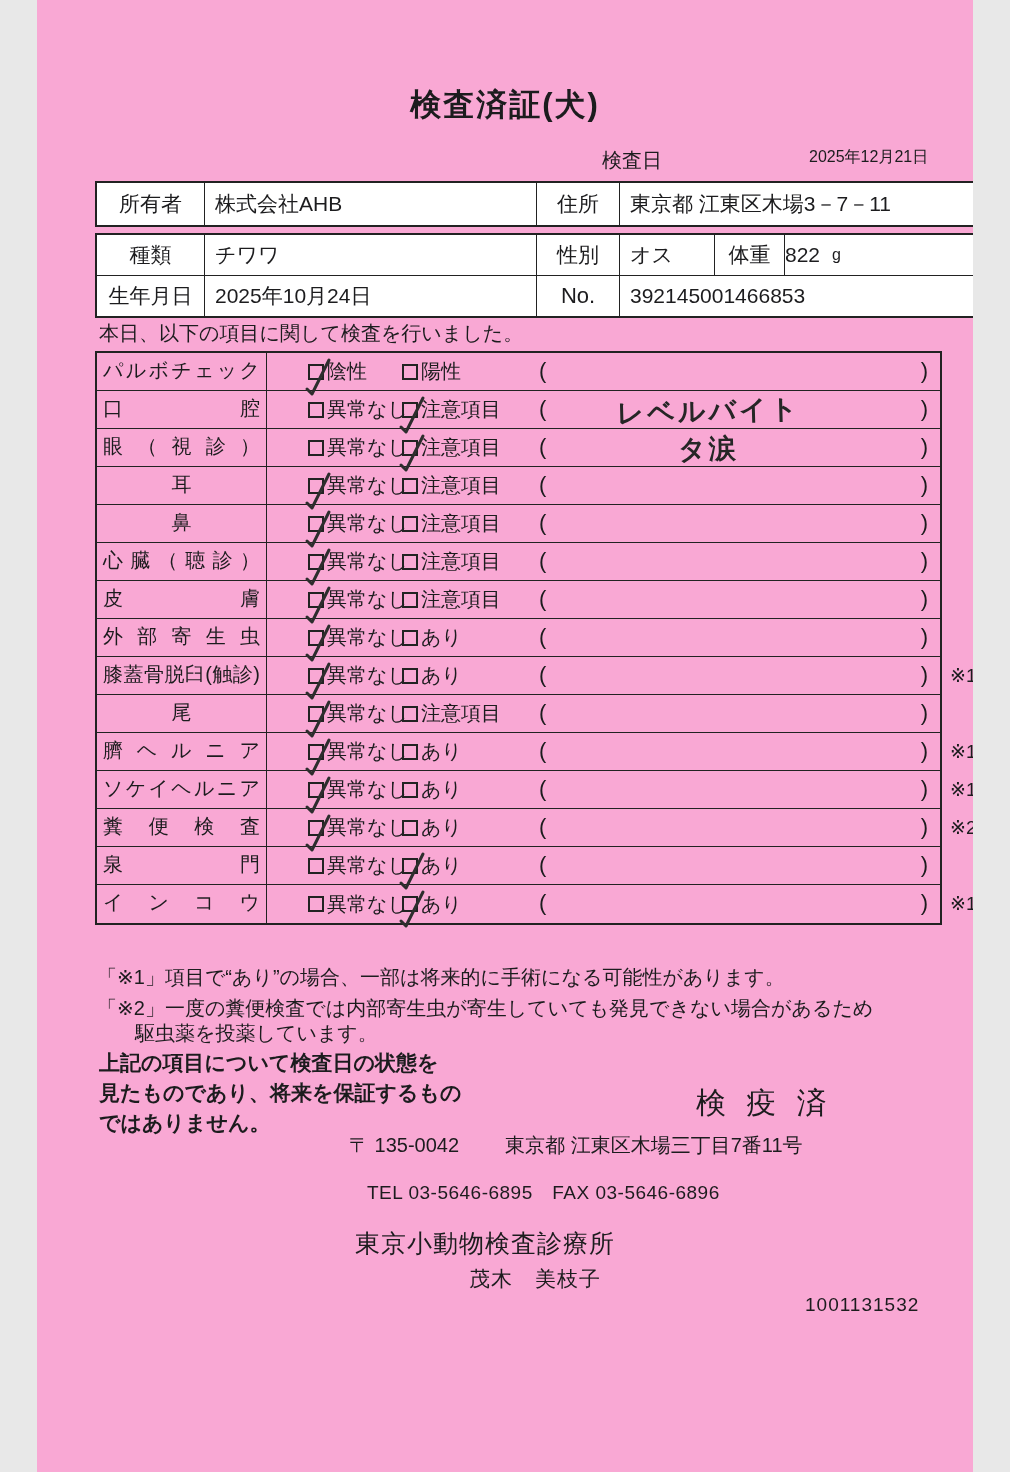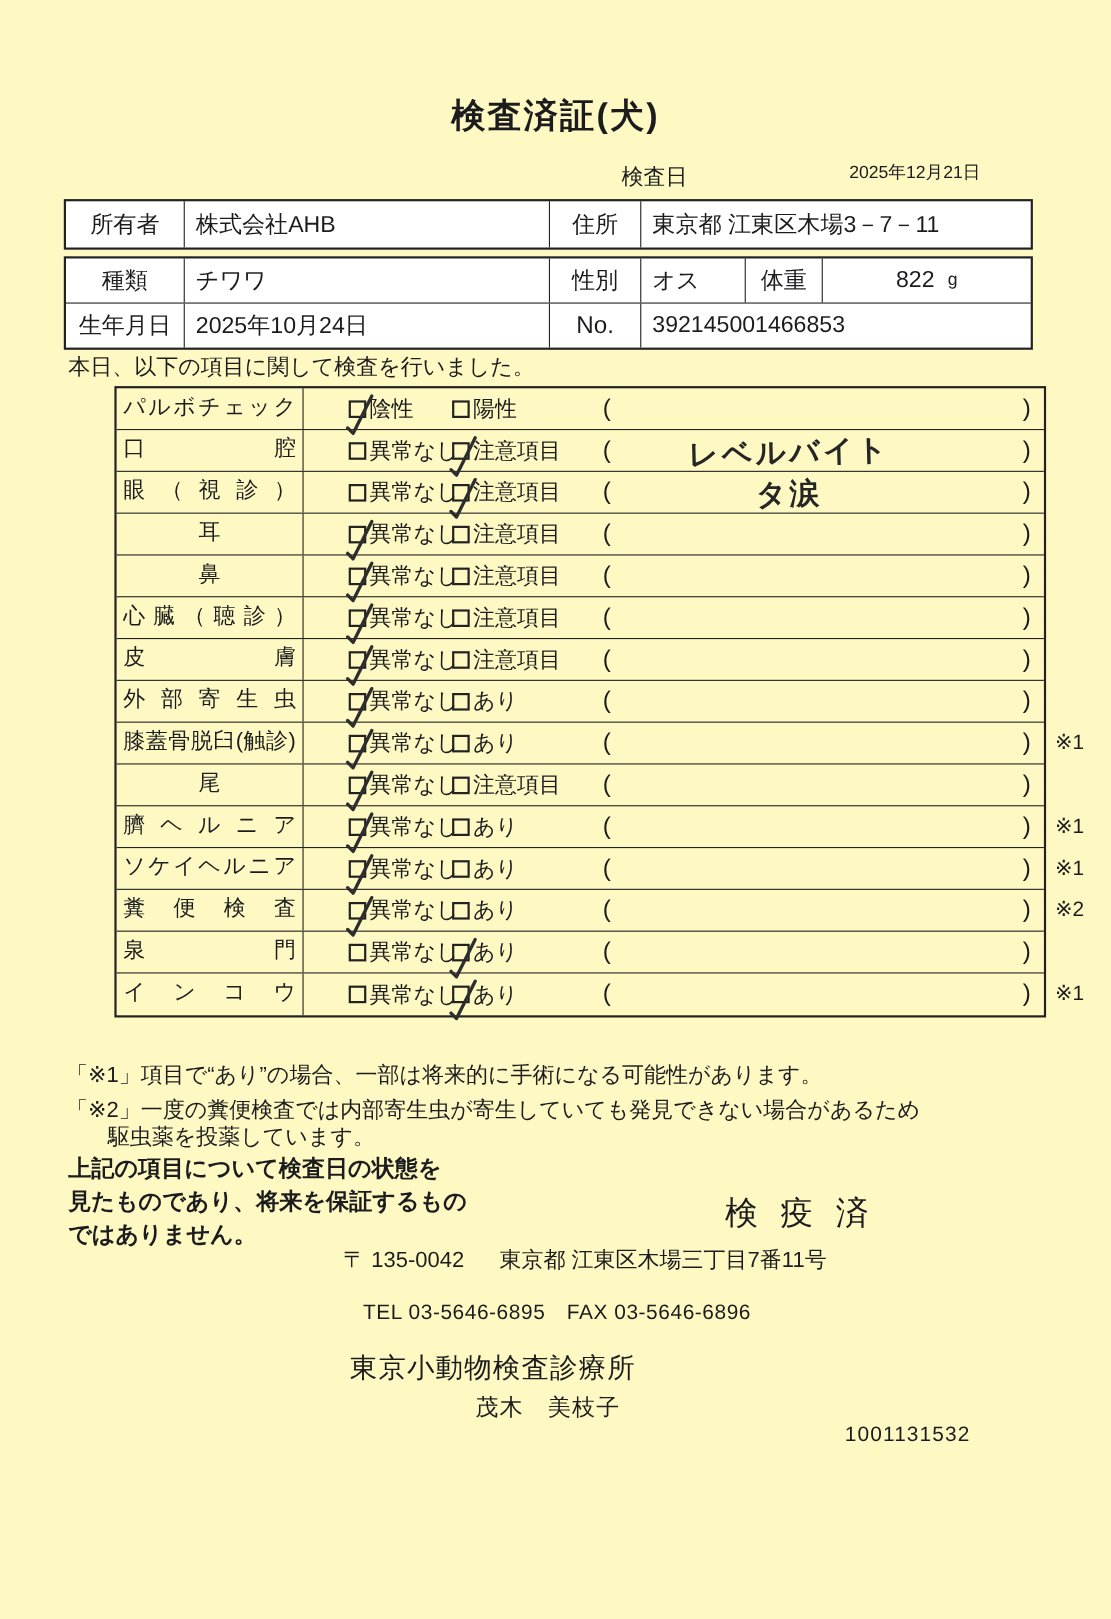--- a/index.html
+++ b/index.html
@@ -1,17 +1,17 @@
 <!DOCTYPE html>
 <html lang="ja"><head>
 <meta charset="utf-8">
 <style>
   html,body{margin:0;padding:0;background:#e8e8e8;}
   .page{
-    position:relative;width:1010px;height:1472px;background:#fef9c3;
+    position:relative;width:936px;height:1472px;background:#f9a8d4;
     font-family:"Liberation Sans","DejaVu Sans",sans-serif;color:#1c1c1e;
     margin:0 auto;overflow:hidden;
   }
   .abs{position:absolute;}
   .doc-title{top:84px;left:0;width:100%;text-align:center;font-size:31px;font-weight:bold;letter-spacing:2px;}
   .insp-date-label{top:147px;left:565px;font-size:20px;}
   .insp-date-value{top:147px;left:772px;font-size:16px;}
 
   
   .tbl{border:2px solid #222;box-sizing:border-box;background:#fff;}
@@ -19,28 +19,28 @@
   .cell{box-sizing:border-box;border-left:1.5px solid #222;display:flex;align-items:center;font-size:21px;overflow:hidden;white-space:nowrap;}
   .cell:first-child{border-left:none;}
   .cell.lab{justify-content:center;}
   .cell.val{padding-left:10px;}
   .owner-tbl{top:181px;left:58px;width:881px;height:46px;}
   .owner-tbl .tbl-row{grid-template-columns:107px 332px 83px 1fr;height:100%;}
   .animal-tbl{top:233px;left:58px;width:881px;height:85px;}
   .animal-tbl .tbl-row{height:50%;}
   .animal-tbl .r1{grid-template-columns:107px 332px 83px 95px 70px 1fr;border-bottom:1.5px solid #222;}
   .animal-tbl .r2{grid-template-columns:107px 332px 83px 1fr;}
-  .weight-cell{justify-content:center;}
+  .weight-cell{justify-content:flex-start;}
   .weight-unit{font-size:16px;margin-left:12px;}
   .no-label{font-size:22px;}
 
   .intro-line{top:320px;left:62px;font-size:20px;}
 
   
-  .chk-tbl{top:351px;left:58px;width:847px;border:2px solid #222;box-sizing:border-box;margin-left:46px;}
+  .chk-tbl{top:351px;left:58px;width:847px;border:2px solid #222;box-sizing:border-box;}
   .chk-row{position:relative;display:grid;grid-template-columns:170px 1fr;height:38px;border-bottom:1.5px solid #222;box-sizing:border-box;}
   .chk-row:last-child{border-bottom:none;}
   .chk-label{box-sizing:border-box;border-right:1.5px solid #222;font-size:20px;line-height:35px;padding:0 6px;
     text-align:justify;text-align-last:justify;text-justify:inter-character;overflow:hidden;white-space:nowrap;}
   .chk-label.single{text-align:center;text-align-last:center;}
   .chk-content{position:relative;}
   .opt{position:absolute;top:0;height:100%;display:inline-flex;align-items:center;}
   .opt1{left:6px;padding-left:35px;} .opt2{left:135px;}
   .box{position:relative;width:16px;height:16px;border:2px solid #222;box-sizing:border-box;flex:none;}
   .box svg{position:absolute;left:-6px;top:-12px;overflow:visible;}
@@ -53,21 +53,21 @@
   .chk-mark{position:absolute;right:-46px;top:0;width:44px;line-height:38px;font-size:19px;text-align:left;padding-left:8px;box-sizing:border-box;}
 
   .footnote{font-size:20px;white-space:nowrap;}
   .fn1{top:964px;left:60px;}
   .fn2a{top:995px;left:60px;}
   .fn2b{top:1020px;left:98px;}
 
   .disclaimer{top:1048px;left:62px;font-size:21px;font-weight:bold;line-height:30px;white-space:pre-line;}
   .stamp{top:1083px;left:659px;font-size:30px;letter-spacing:6px;white-space:nowrap;}
   .postal-line{top:1132px;left:312px;font-size:20px;white-space:nowrap;}
-  .postal-code{margin-right:32px;}
+  .postal-code{margin-right:46px;}
   .tel-line{top:1180px;left:330px;font-size:19px;letter-spacing:0.5px;white-space:nowrap;}
   .clinic-name{top:1227px;left:318px;font-size:25px;letter-spacing:1px;white-space:nowrap;}
   .examiner{top:1265px;left:432px;font-size:21px;letter-spacing:1px;white-space:nowrap;}
   .doc-number{top:1294px;left:768px;font-size:19px;letter-spacing:1px;}
 </style>
 </head>
 <body>
 
 <div class="page">
 

